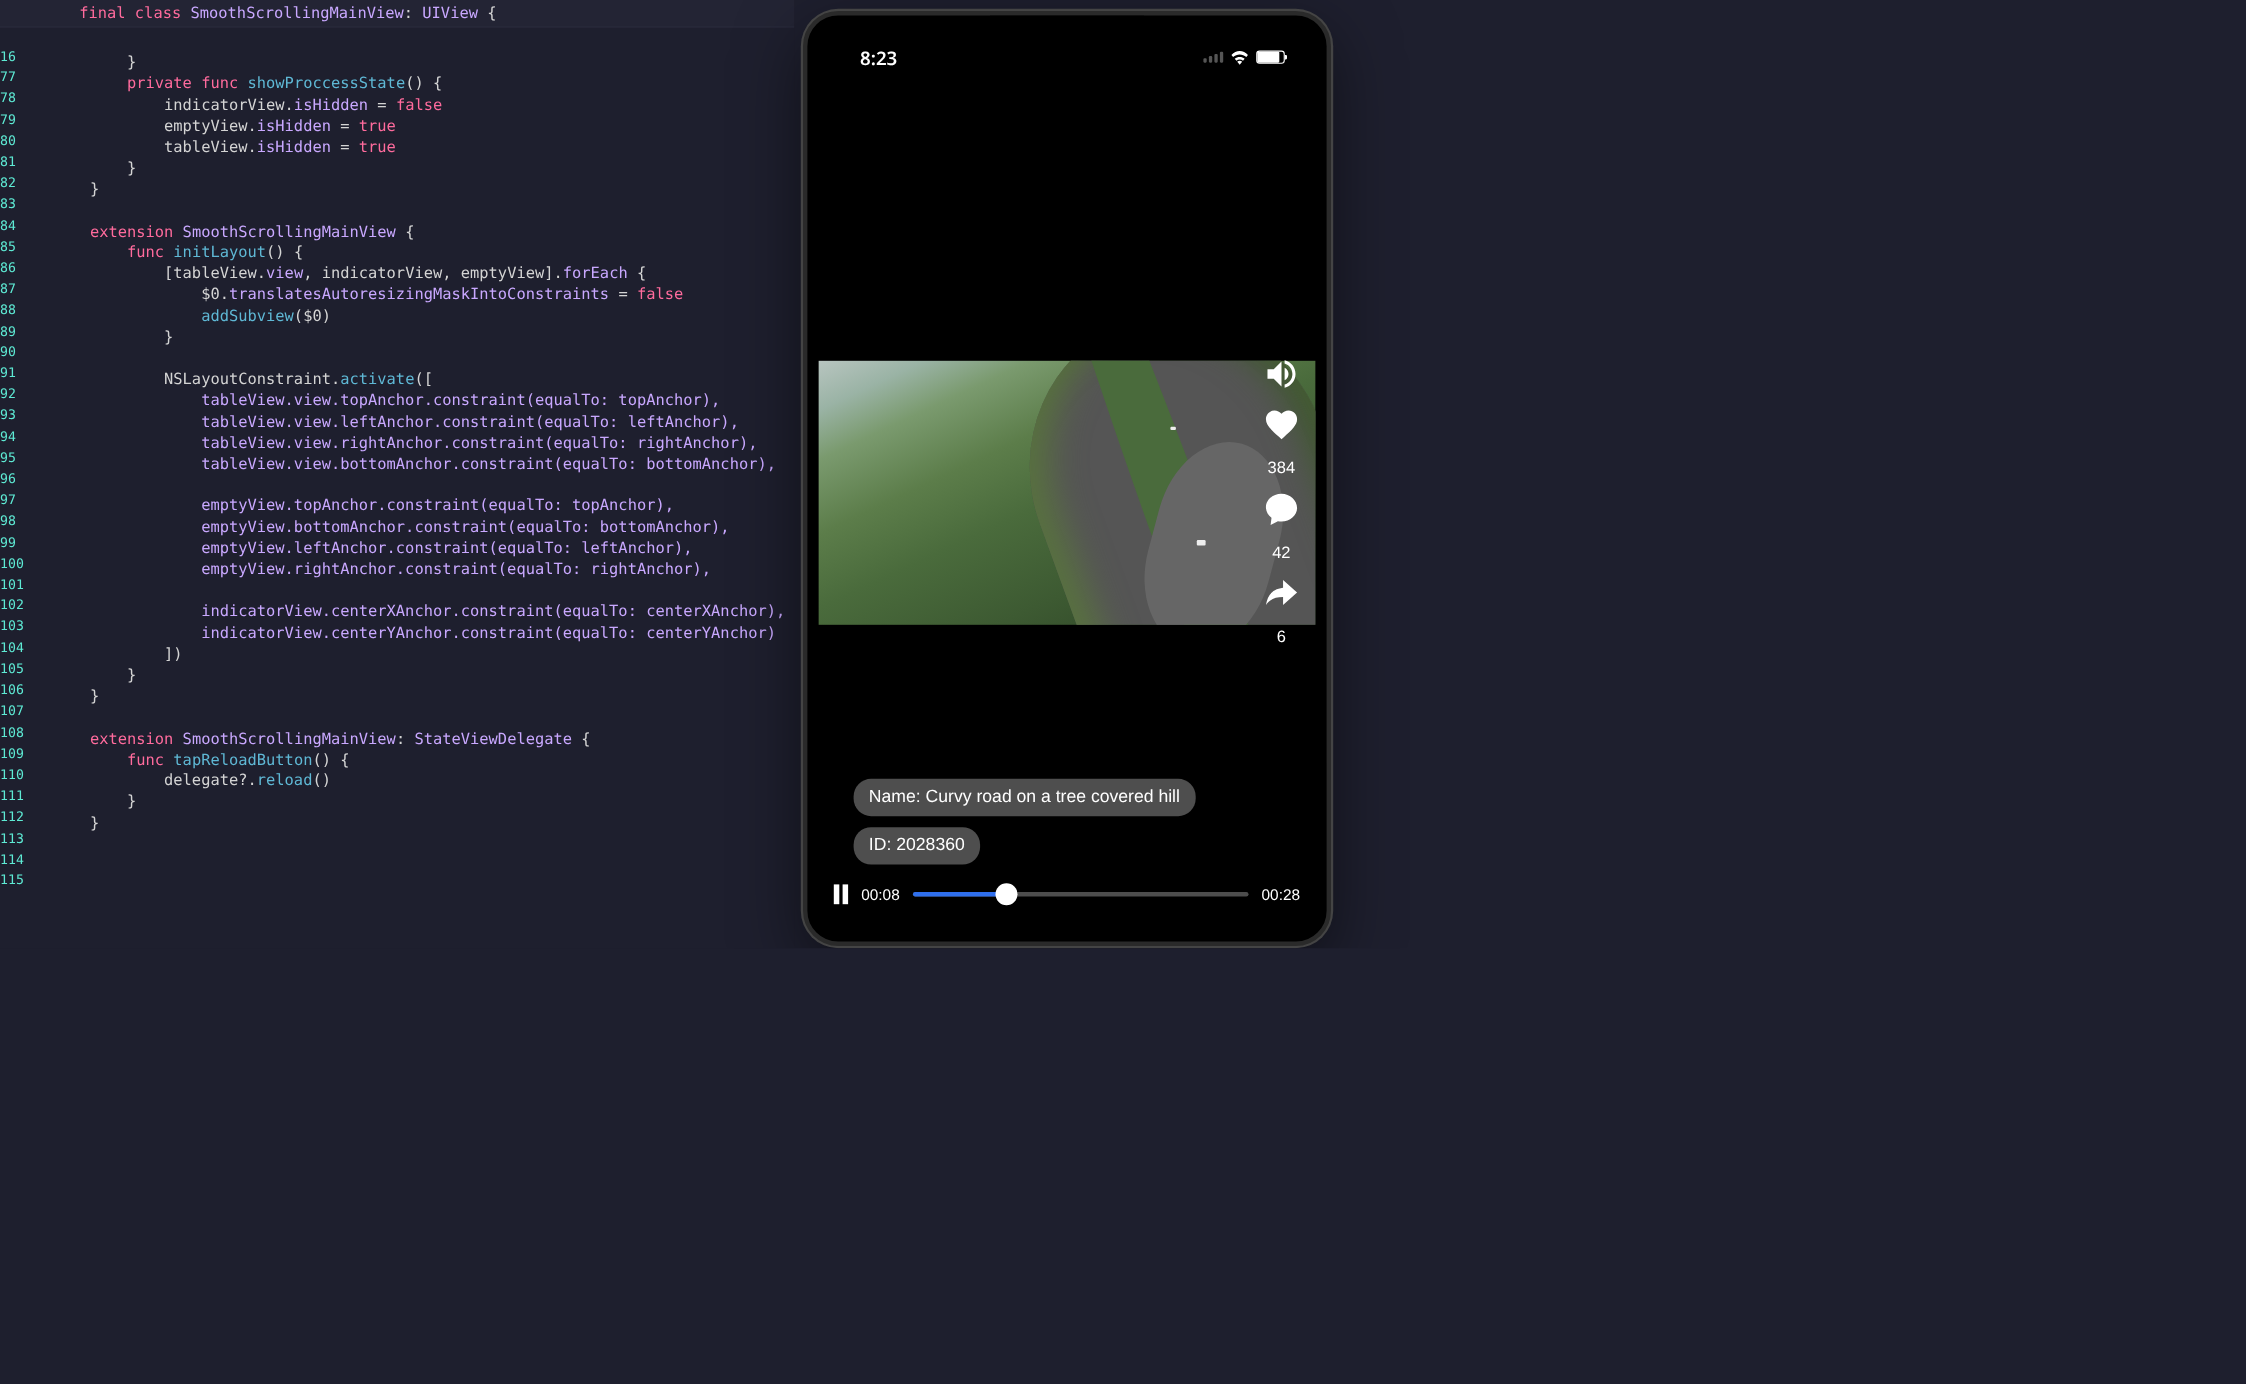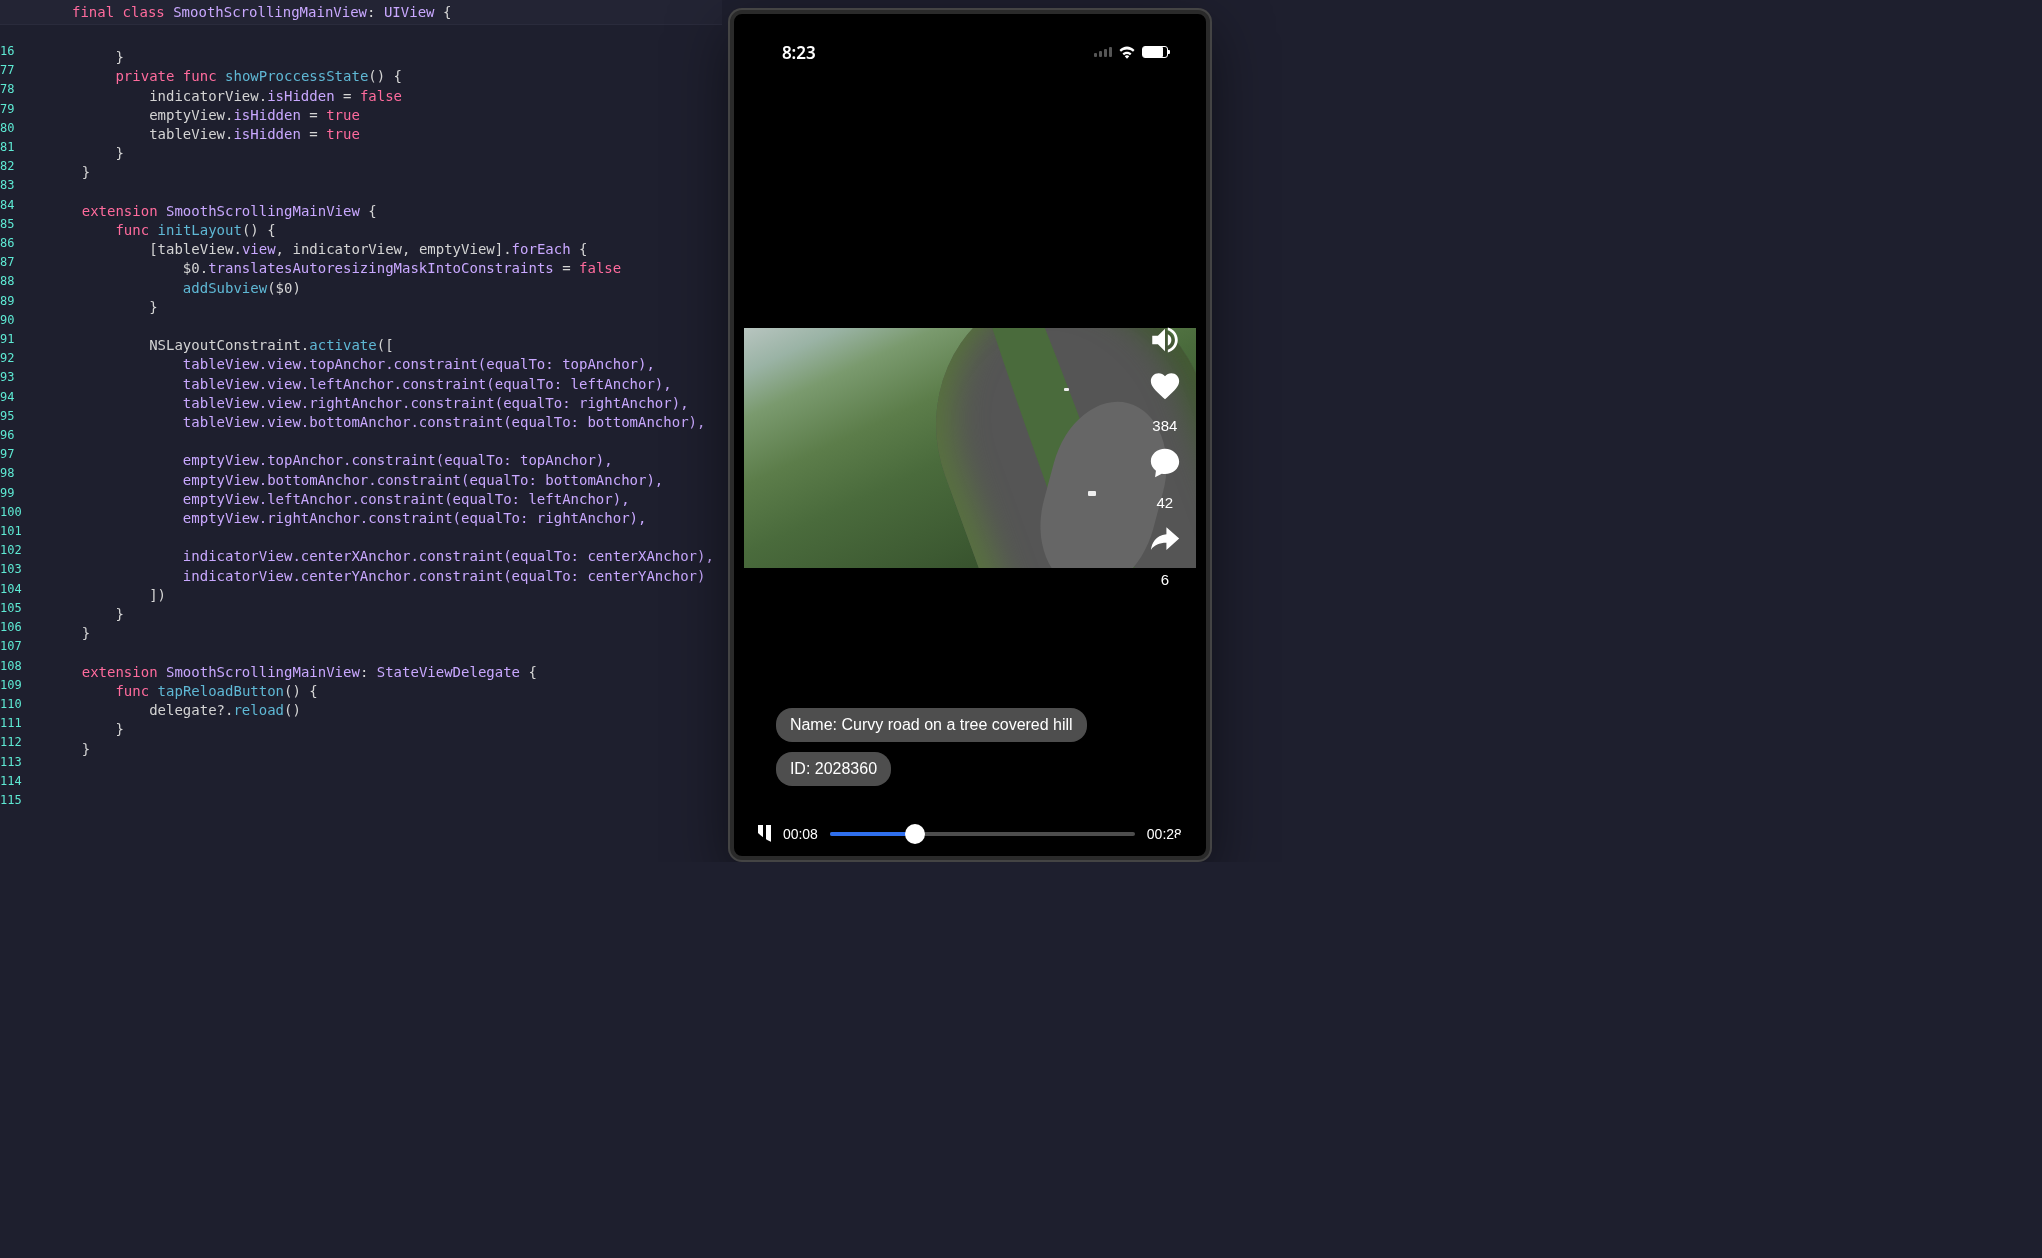--- a/index.html
+++ b/index.html
@@ -67,21 +67,21 @@
   align-items: flex-start;
   justify-content: flex-start;
   padding-top: 10px;
   padding-left: 8px;
 }
 
 .phone {
   width: 480px;
   height: 850px;
   background: #000;
-  border-radius: 12px;
+  border-radius: 32px;
   border: 4px solid #2a2a2a;
   box-shadow: 0 0 0 2px #444, 0 20px 60px rgba(0,0,0,0.5);
   position: relative;
   overflow: hidden;
 }
 
 .phone-notch {
   position: absolute;
   top: 0;
   left: 50%;
@@ -219,21 +219,21 @@
 .info-pill {
   background: rgba(120,120,120,0.65);
   color: #fff;
   padding: 8px 14px;
   border-radius: 16px;
   font-size: 16px;
 }
 
 .player-controls {
   position: absolute;
-  bottom: 3px;
+  bottom: 24px;
   left: 14px;
   right: 14px;
   display: flex;
   align-items: center;
   gap: 12px;
   color: #fff;
   font-family: -apple-system, sans-serif;
   font-size: 14px;
 }
 

